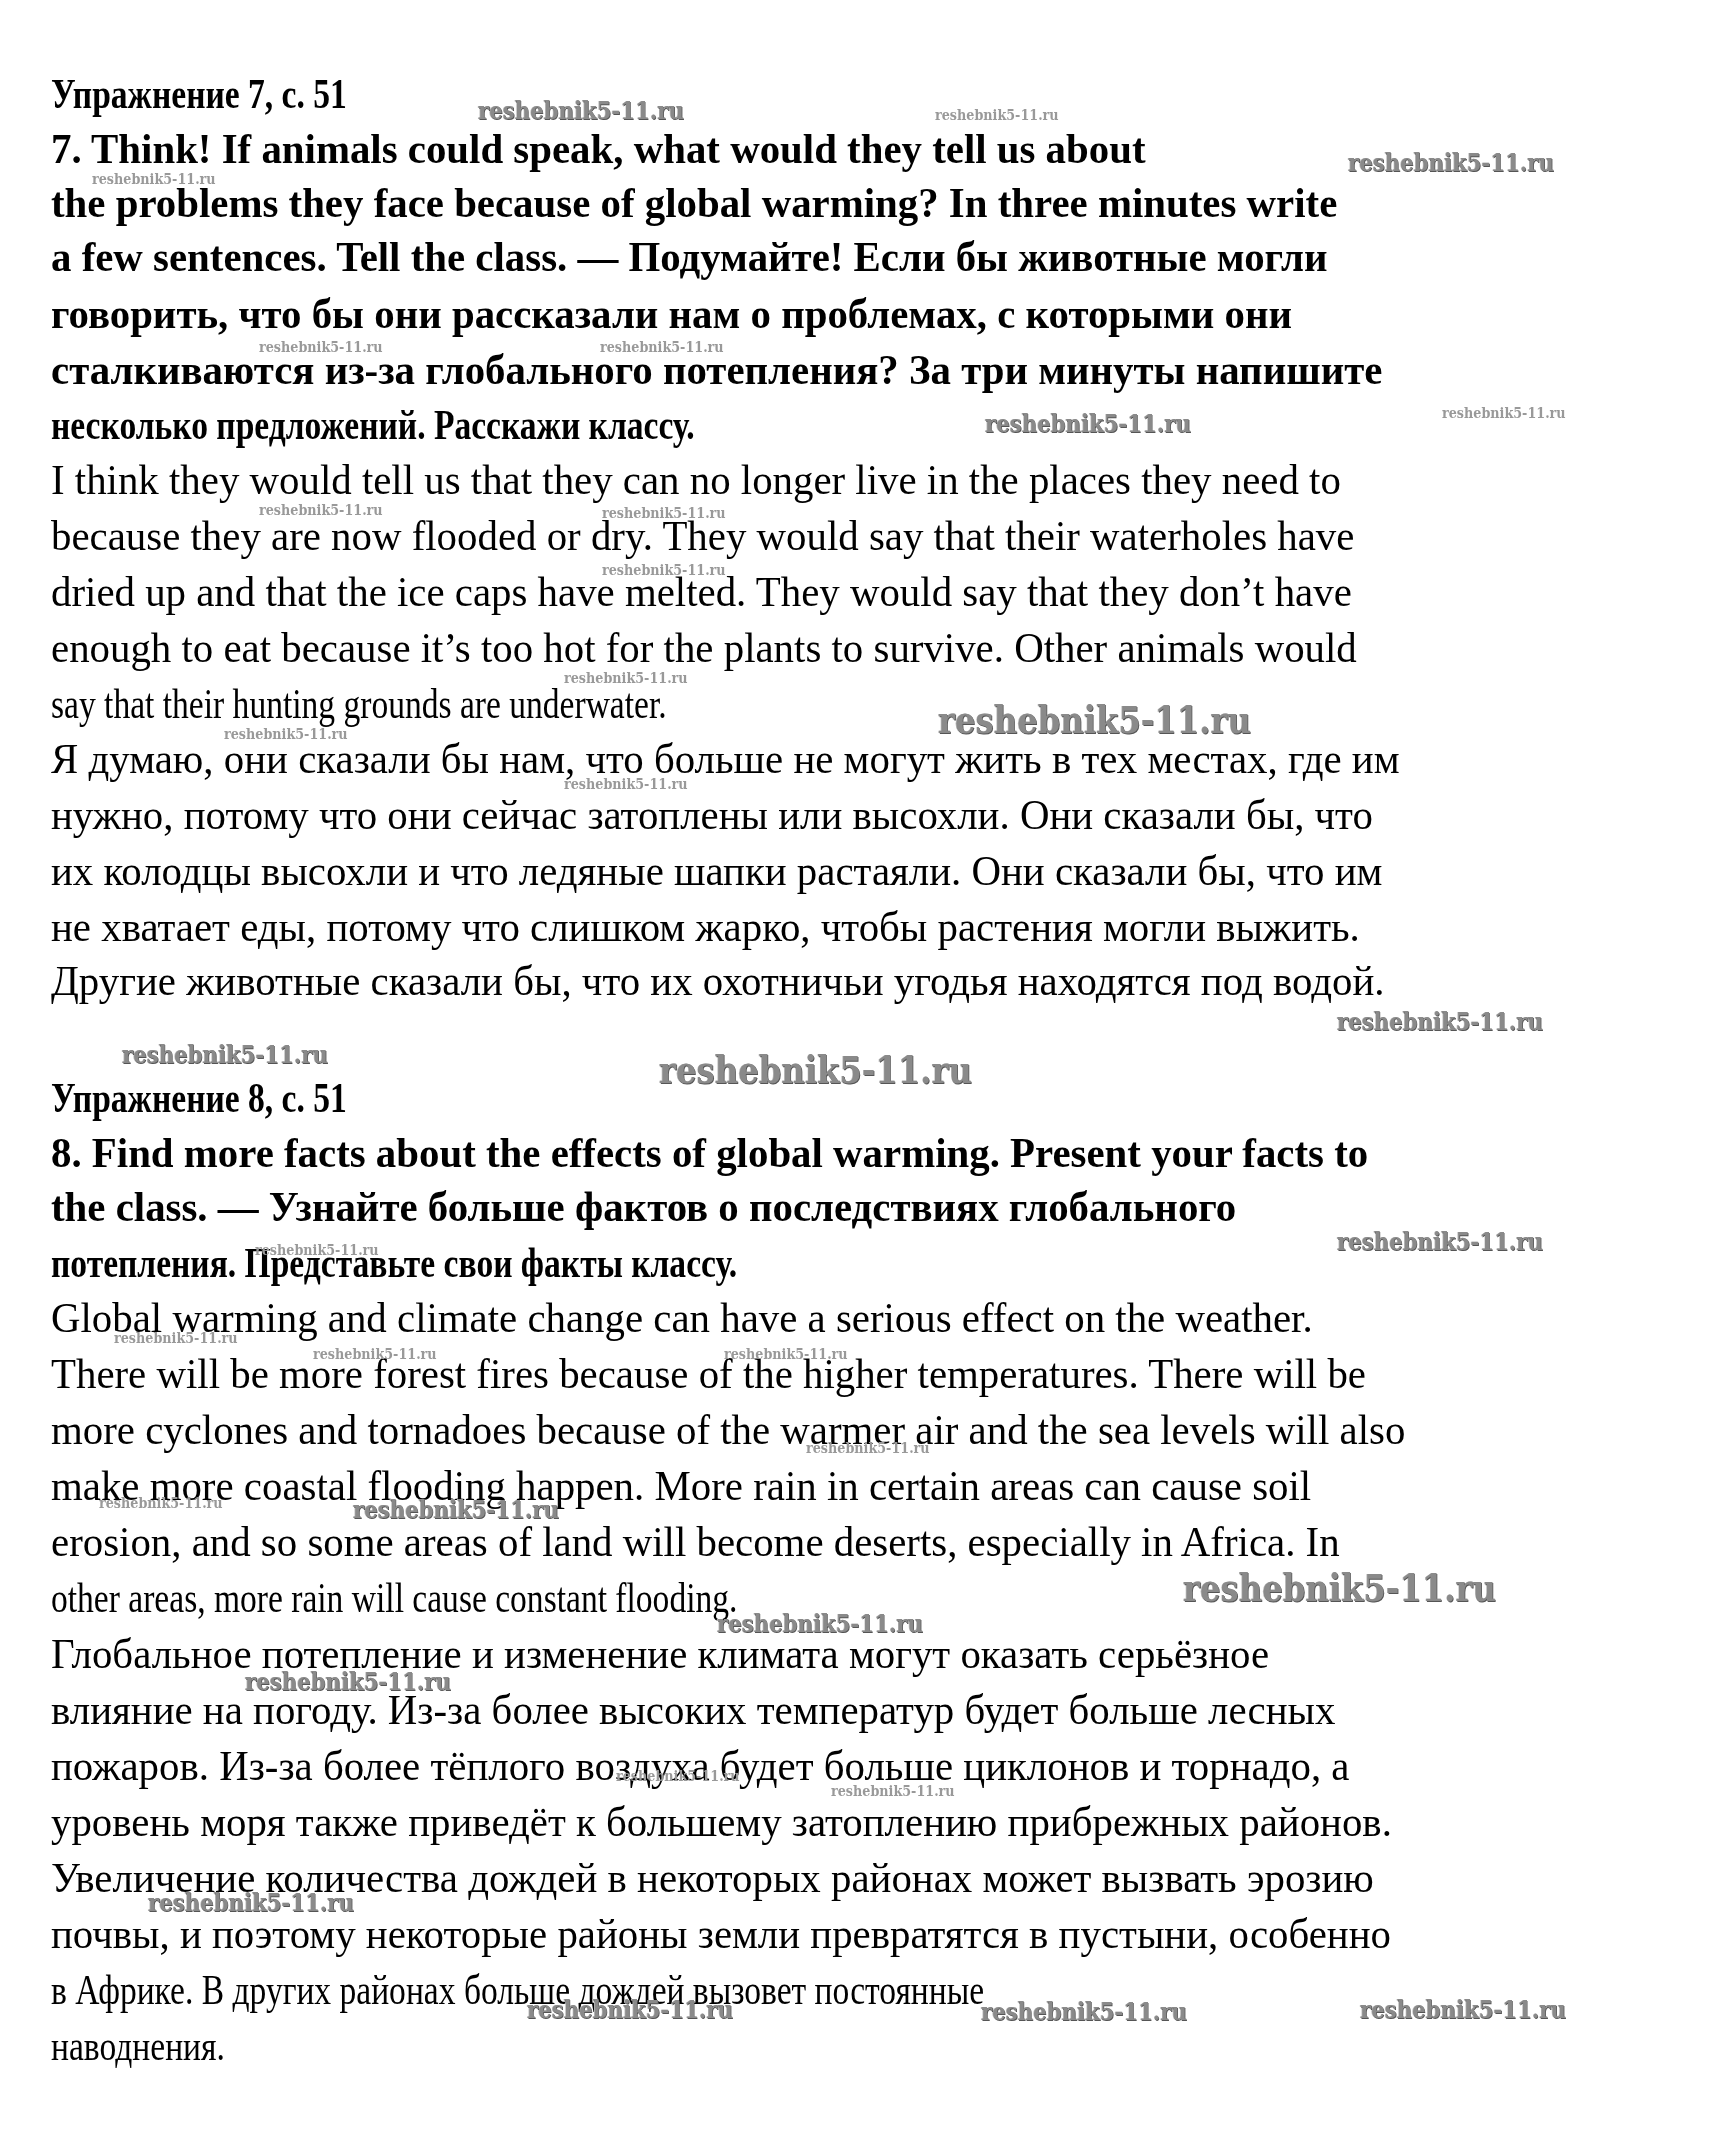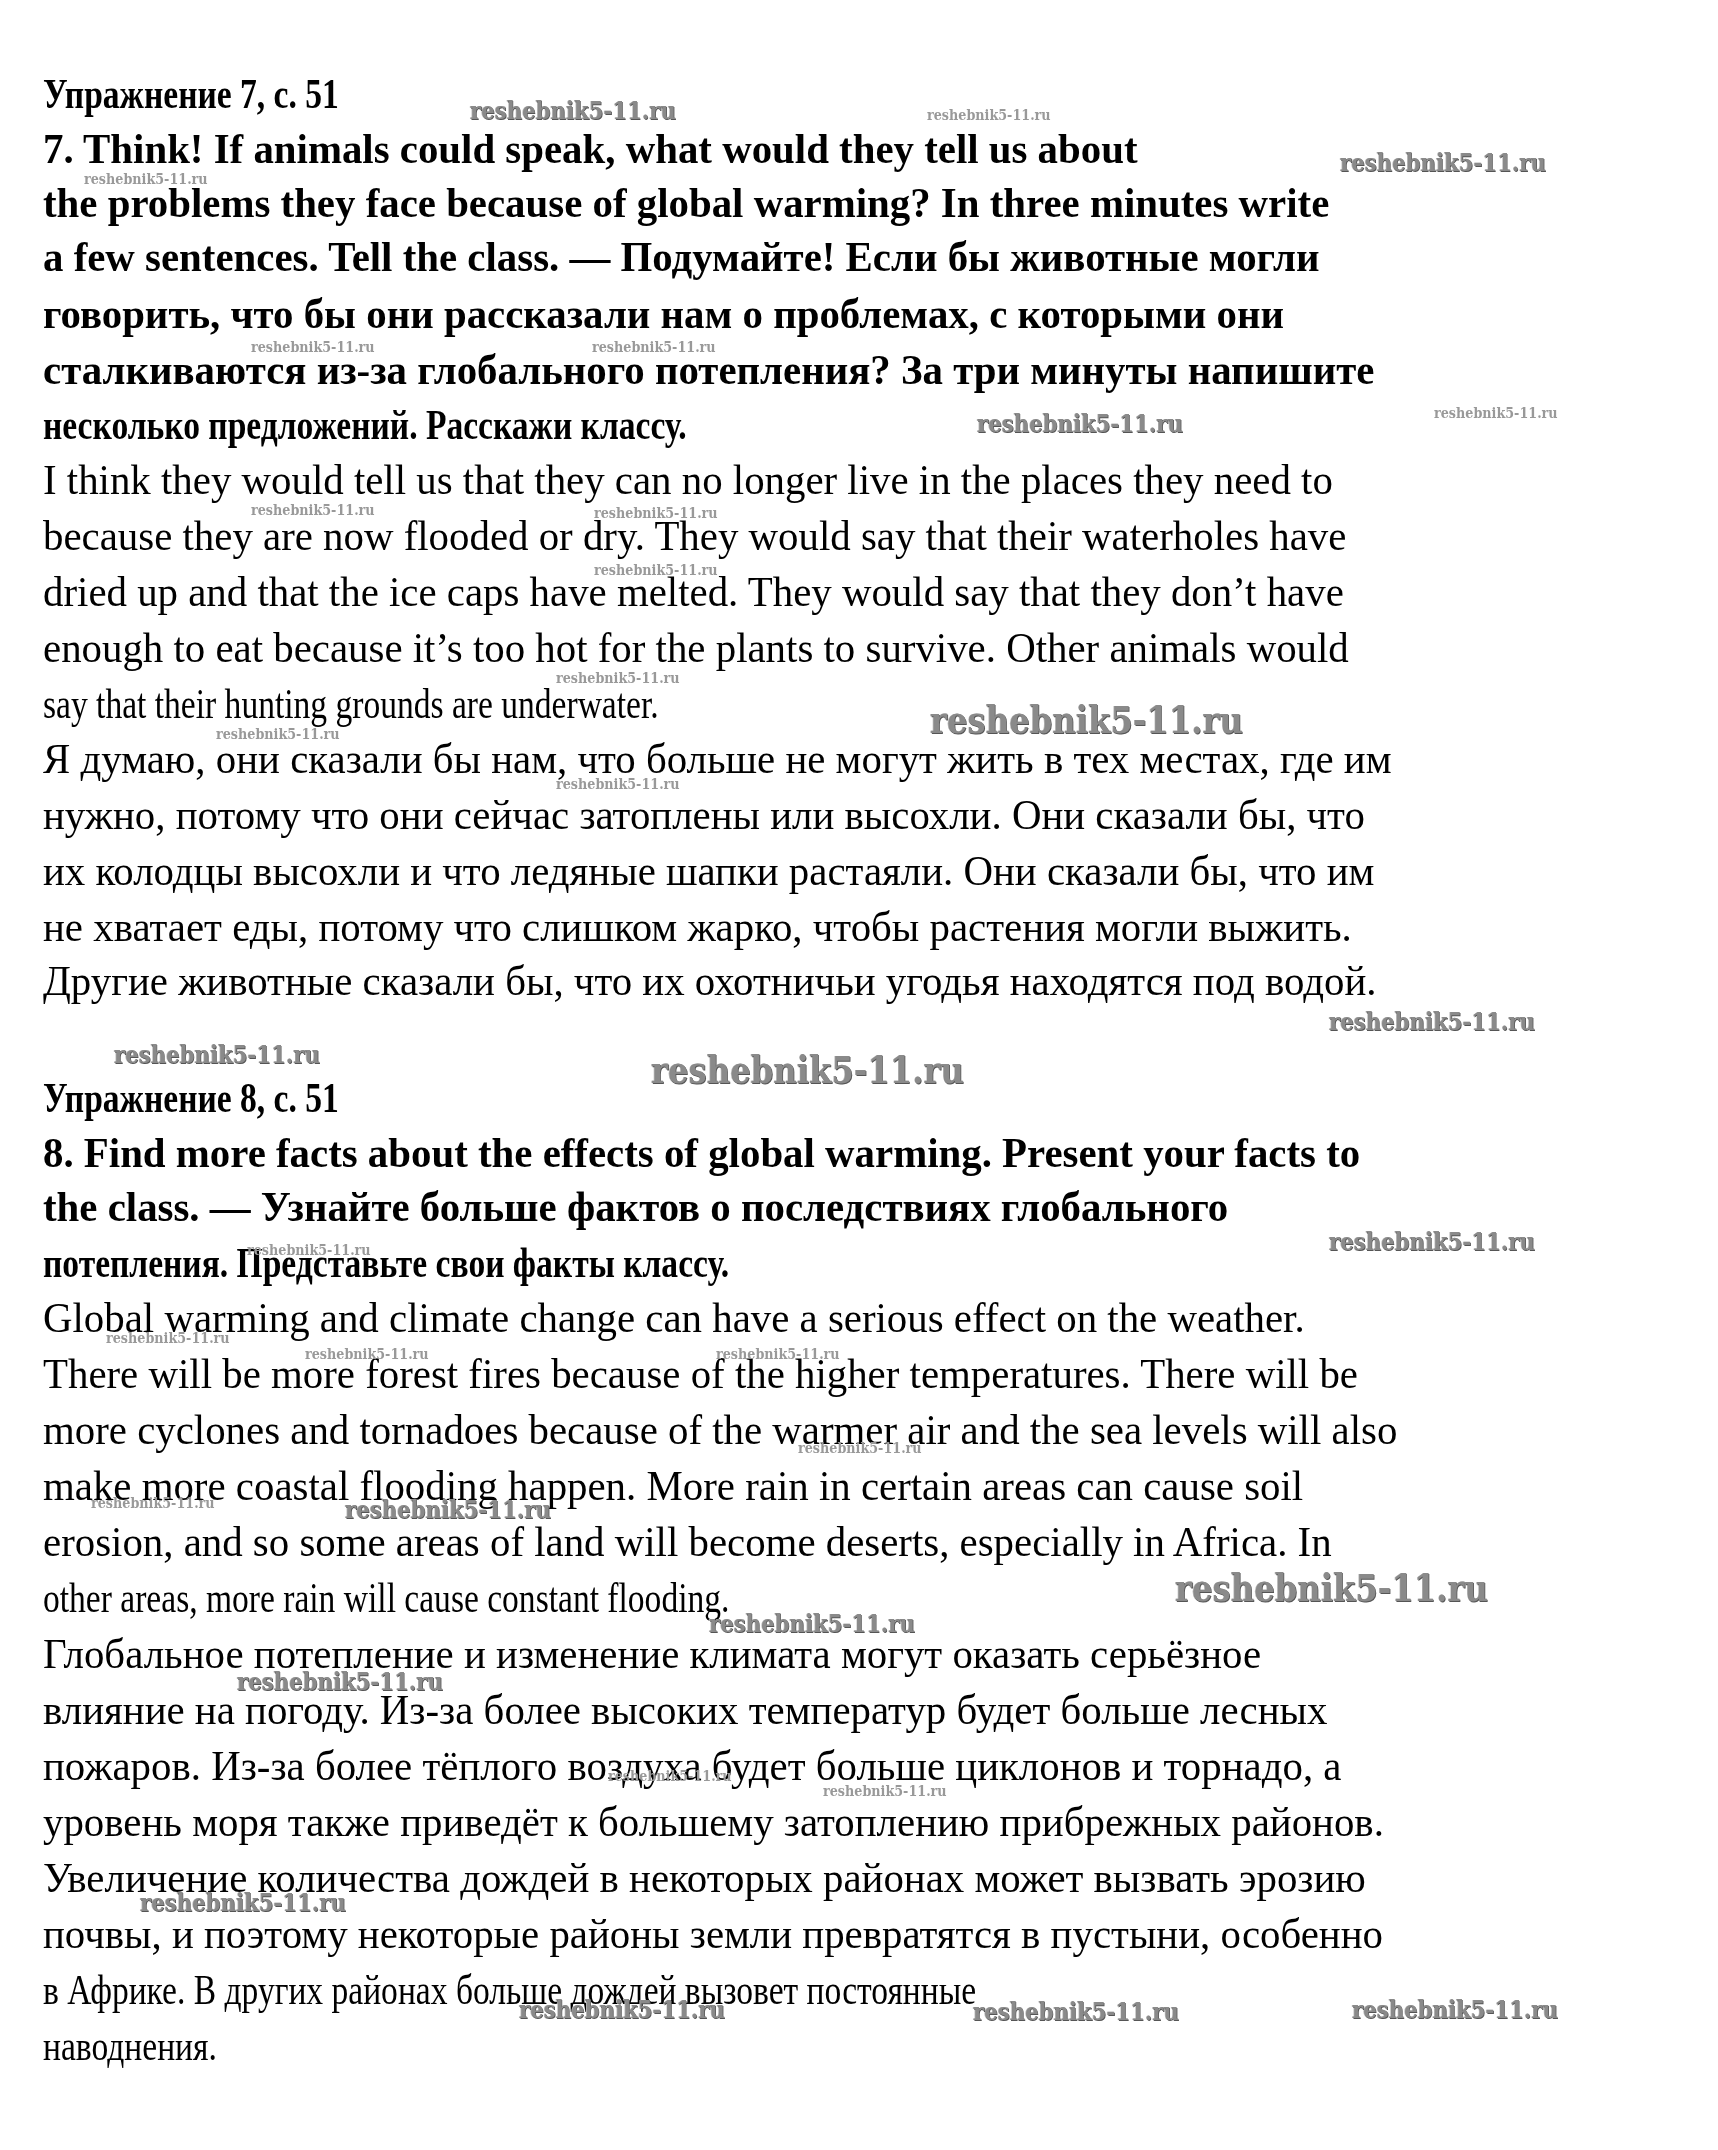--- a/index.html
+++ b/index.html
@@ -1,17 +1,17 @@
 <!DOCTYPE html>
 <html style="font-size:13px"><head>
   <meta charset="utf-8">
   <style>
     html, body { margin: 0; padding: 0; background: #ffffff; }
     body { width: 1719px; height: 2151px; position: relative; overflow: hidden; }
-    .page { position: absolute; left: 0; top: 0; width: 1439px; height: 2151px; background: #fff; }
+    .page { position: absolute; left: 8px; top: 0; width: 1439px; height: 2151px; background: #fff; }
     .line {
       position: absolute; left: 43px; white-space: nowrap;
       font-family: "Liberation Serif", serif; color: #000;
       font-size: 43px; line-height: 49px;
       transform-origin: left top;
     }
     .bold { font-weight: bold; }
     .wm {
       position: absolute; white-space: nowrap;
       font-family: "DejaVu Serif", serif; font-weight: bold;

